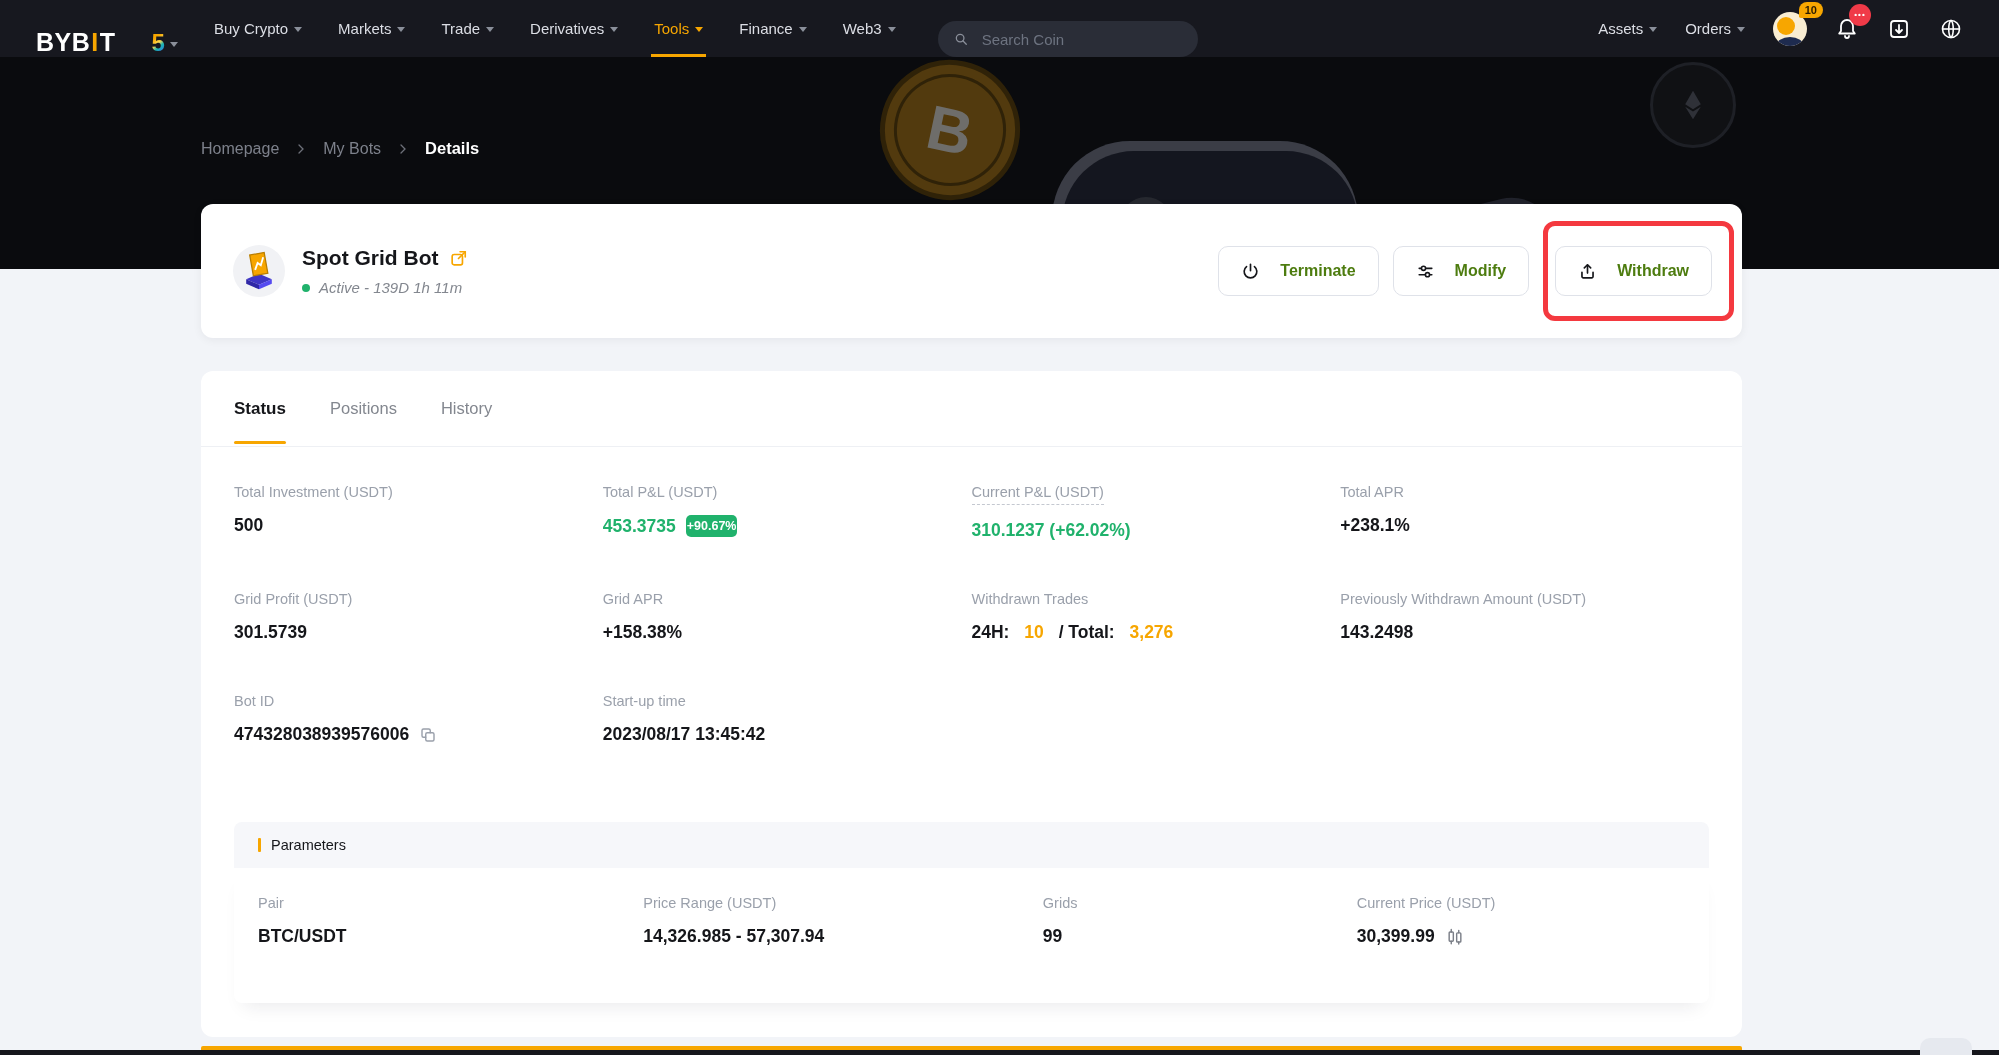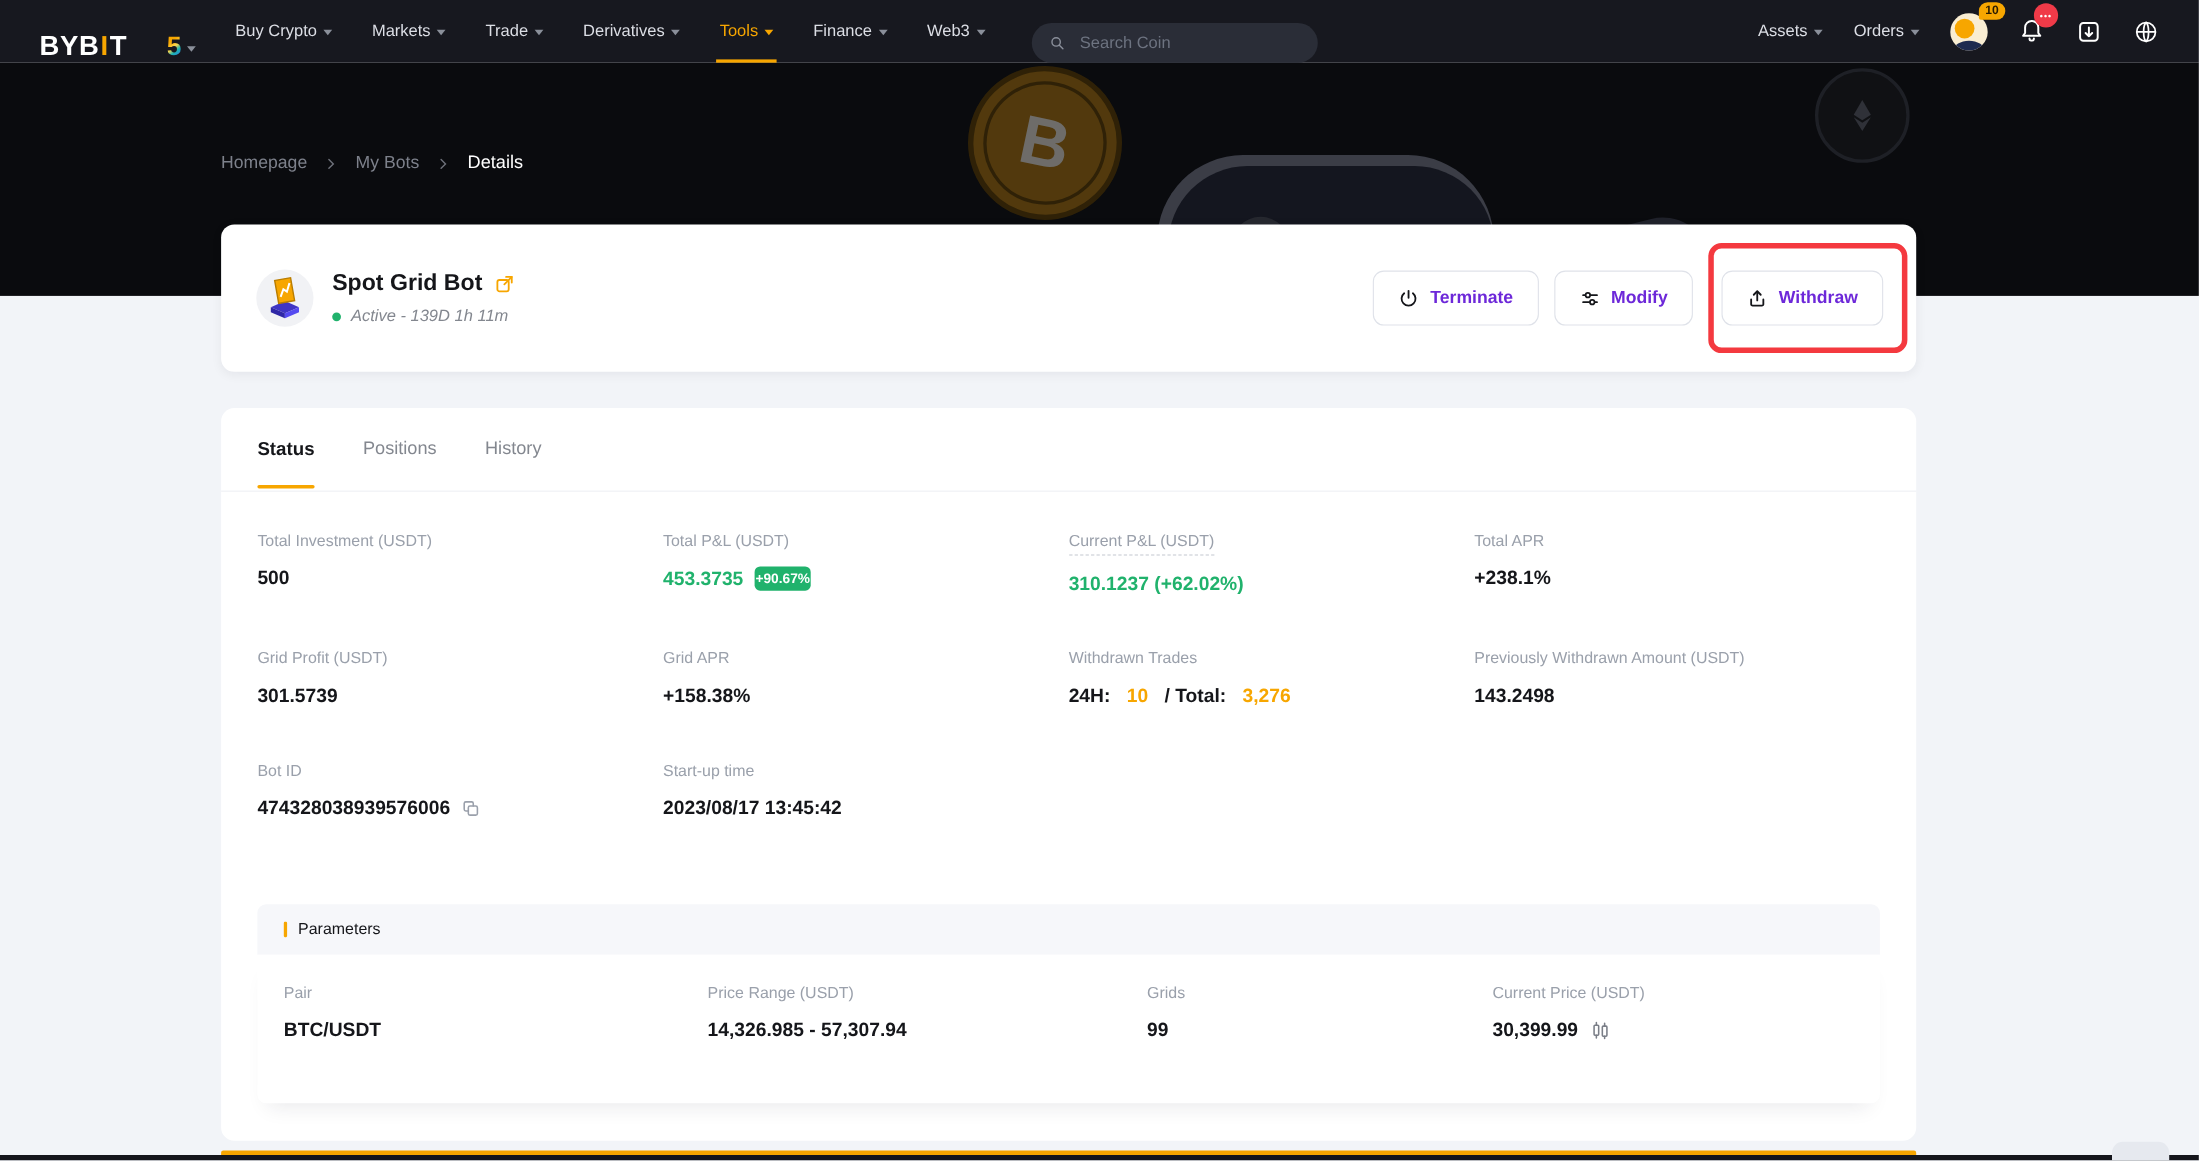--- a/index.html
+++ b/index.html
@@ -65,35 +65,35 @@
   .eth-coin { position:absolute; left:1650px; top:5px; width:86px; height:86px; border-radius:50%;
               background:#101114; border:3px solid #1e2026; display:flex; align-items:center; justify-content:center; }
   .arrow-deco { position:absolute; left:1588px; top:168px; width:0; height:0;
                 border-top:22px solid transparent; border-bottom:22px solid transparent;
                 border-left:34px solid #1b1d24; transform:rotate(18deg); }
 
   
   .breadcrumb { position:absolute; top:139px; left:201px; display:flex; align-items:center; gap:16px; z-index:6;
                 font-size:16px; color:#7d818b; }
   .crumb { cursor:pointer; }
-  .crumb-current { color:#fff; font-weight:400; font-size:16.5px; }
+  .crumb-current { color:#fff; font-weight:700; font-size:16.5px; }
 
   
   .header-card { position:absolute; left:201px; top:204px; width:1541px; height:134px; background:#fff;
                  border-radius:12px; z-index:5; display:flex; align-items:center; padding:0 30px 0 32px;
                  box-shadow:0 2px 10px rgba(16,18,35,.06); }
   .bot-info { display:flex; align-items:center; gap:17px; }
   .bot-avatar { width:52px; height:52px; border-radius:50%; background:#f1f2f5; display:flex; align-items:center;
                 justify-content:center; }
   .bot-title-row { display:flex; align-items:center; gap:11px; font-size:21px; font-weight:700; color:#15161a; }
   .bot-status { display:flex; align-items:center; gap:9px; margin-top:9px; color:#83878f; font-size:15px;font-style:italic; }
   .dot { width:8px; height:8px; border-radius:50%; background:#20b26c; }
   .header-actions { margin-left:auto; display:flex; align-items:center; gap:14px; }
-  .btn { height:50px; display:flex; align-items:center; gap:10px; padding:0 22px; border:1px solid #dfe2e9;
-         border-radius:10px; background:#fff; font-size:16px; font-weight:600; color:#6d28d9; cursor:pointer;
+  .btn { height:50px; display:flex; align-items:center; gap:20px; padding:0 22px; border:1px solid #dfe2e9;
+         border-radius:10px; background:#fff; font-size:16px; font-weight:600; color:#4d7c0f; cursor:pointer;
          font-family:inherit; white-space:nowrap; }
   .withdraw-wrap { position:relative; margin-left:12px; }
   .annotation { position:absolute; left:-12px; top:-25px; right:-22px; bottom:-25px; border:5px solid #f4393f;
                 border-radius:12px; pointer-events:none; }
 
   
   .main-card { position:absolute; left:201px; top:371px; width:1541px; height:666px; background:#fff;
                border-radius:12px; z-index:3; }
   .tabs { display:flex; align-items:center; gap:44px; height:76px; padding:0 33px; border-bottom:1px solid #eef0f4; }
   .tab { height:100%; display:flex; align-items:center; font-size:16.5px; color:#83878f; position:relative; cursor:pointer; }

